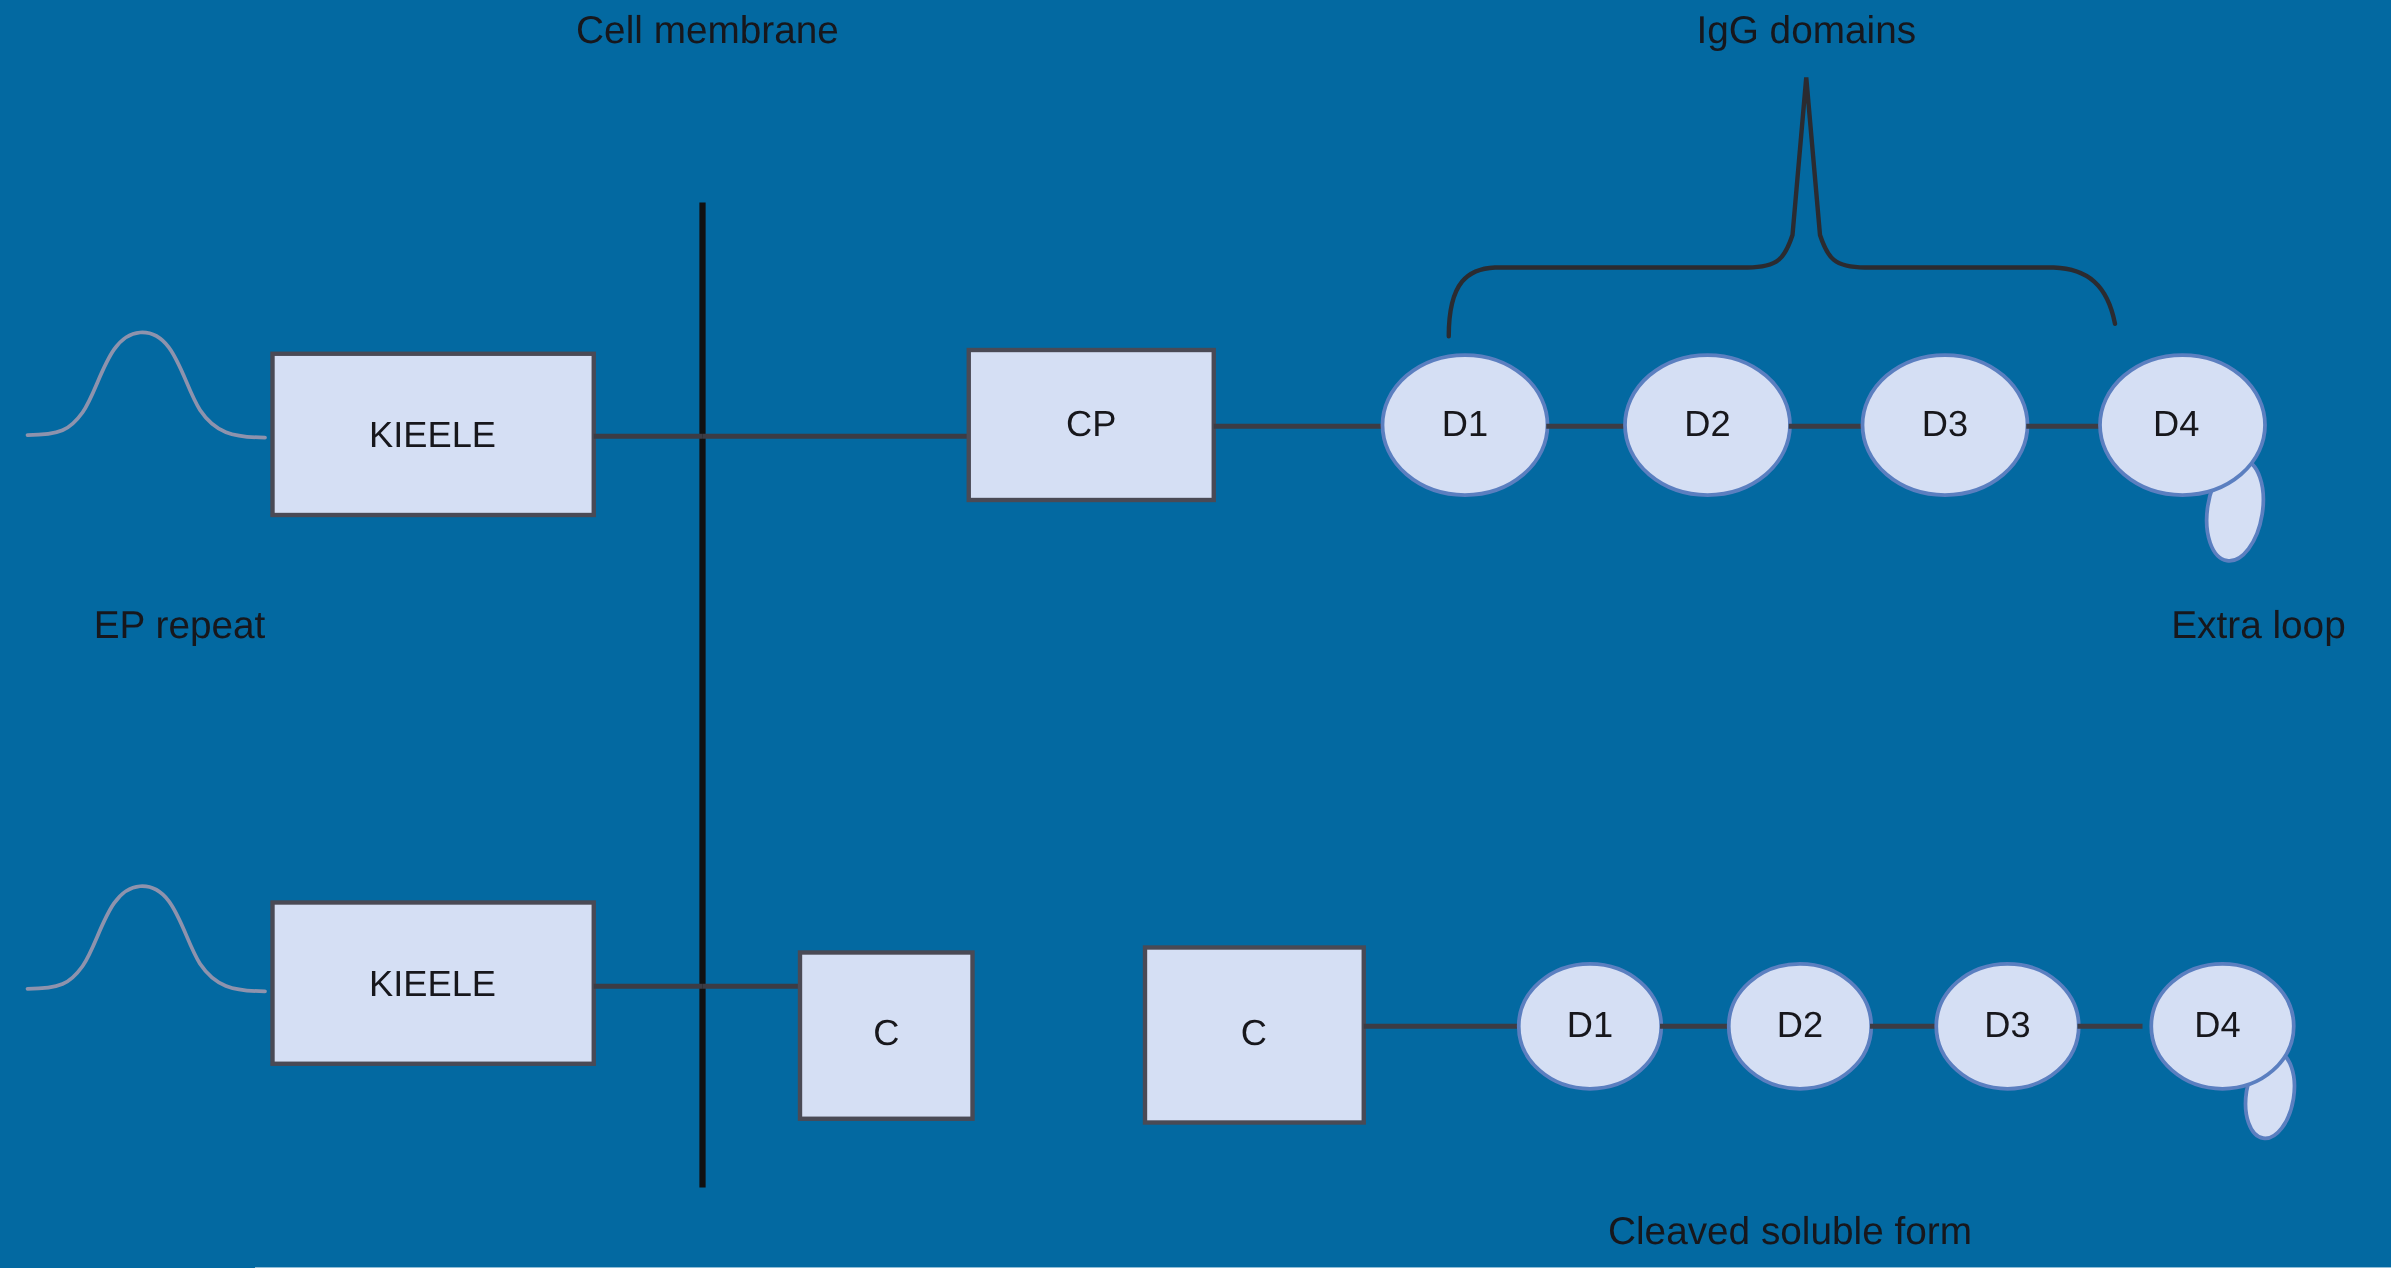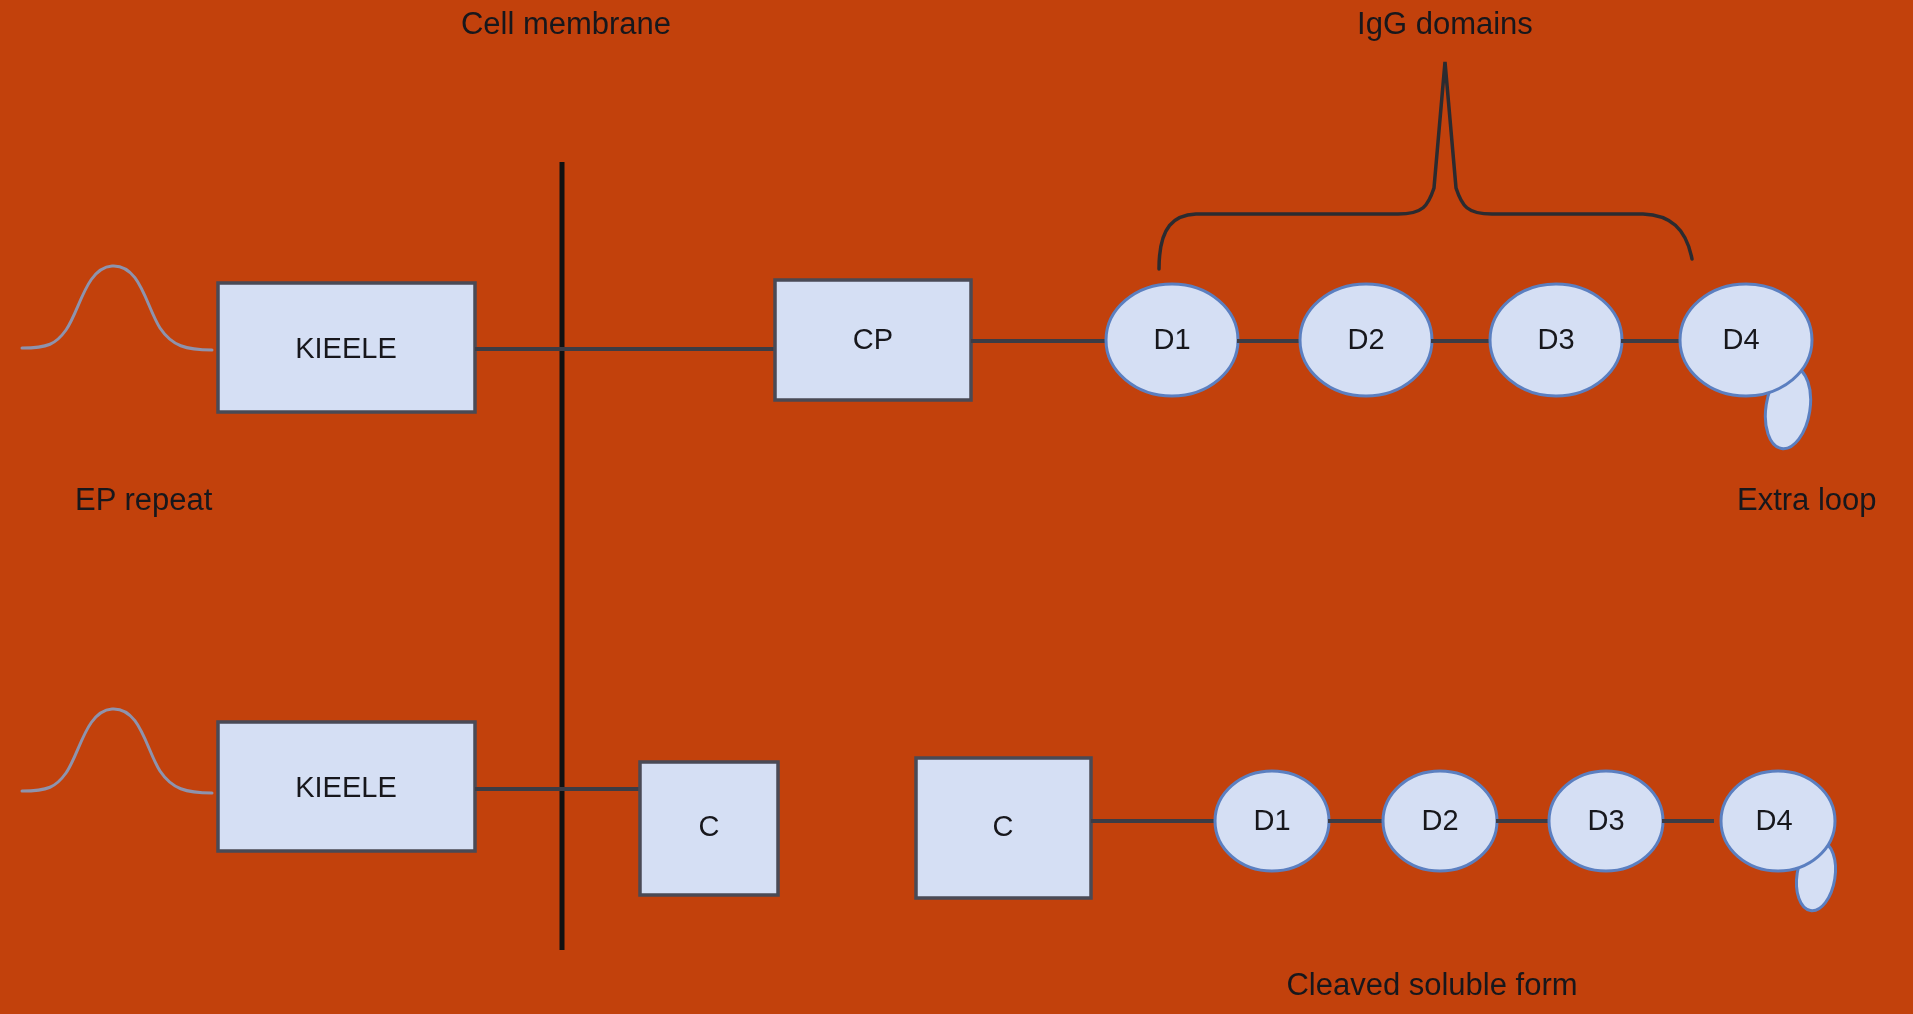--- a/index.html
+++ b/index.html
@@ -10,21 +10,21 @@
   body {
     width: 1913px;
     height: 1014px;
     font-family: "Liberation Sans", sans-serif;
     overflow: hidden;
   }
   #diagram-root {
     position: relative;
     width: 1913px;
     height: 1014px;
-    background: #c2410c;
+    background: #0369a1;
   }
   svg#figure {
     display: block;
     width: 1913px;
     height: 1014px;
   }
   .node-box {
     fill: #d5dff4;
     stroke: #4a4a55;
     stroke-width: 3.5;

